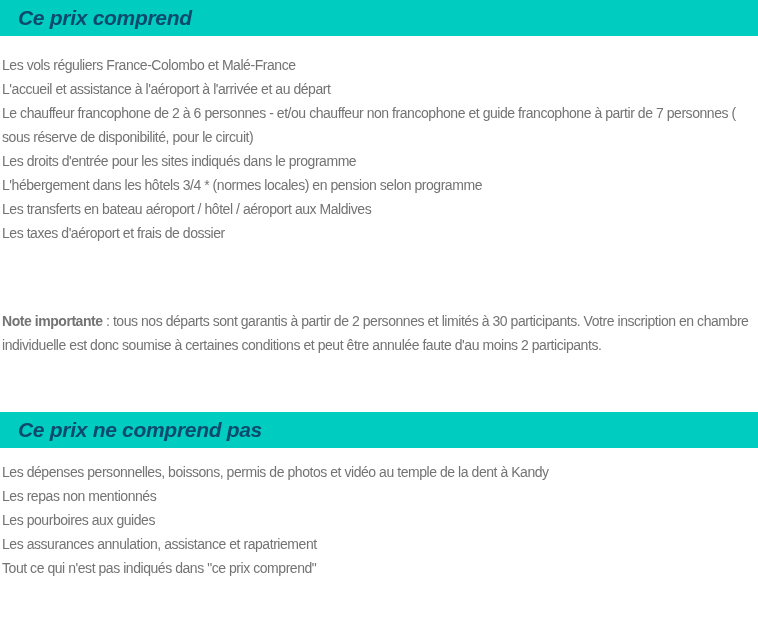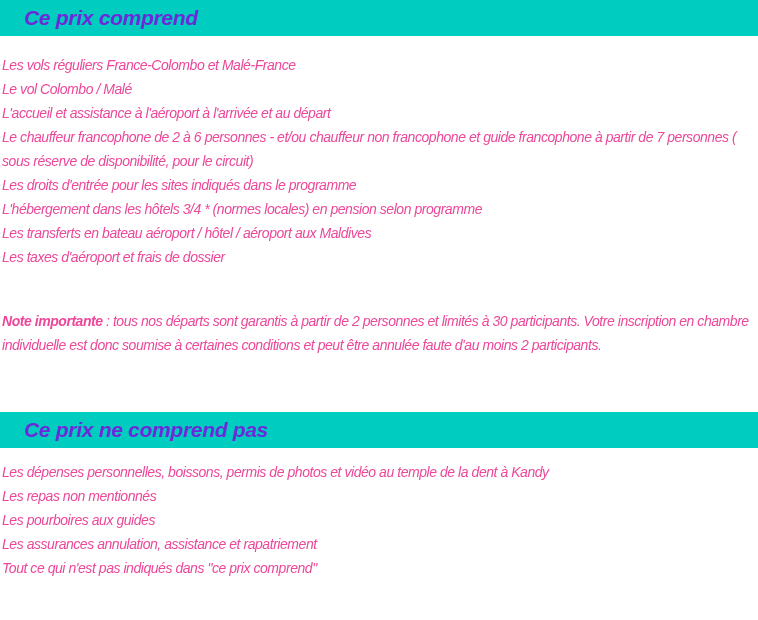--- a/index.html
+++ b/index.html
@@ -20,56 +20,54 @@
     width: 758px;
     height: 36px;
     background: #01ccc0;
     display: flex;
     align-items: center;
   }
   .bar-1 { top: 0; }
   .bar-2 { top: 412px; }
   .bar h2 {
     margin: 0;
-    padding-left: 24px;
-    color: #6d28d9;
+    padding-left: 18px;
+    color: #0c4a6e;
     font-style: italic;
     font-weight: bold;
     font-size: 21px;
     letter-spacing: -0.3px;
     white-space: nowrap;
   }
   .textblock {
     position: absolute;
     left: 0;
     width: 754px;
     padding: 0 2px;
     box-sizing: content-box;
-    color: #ec4899;
-    font-style: italic;
+    color: #737373;
     font-size: 14px;
     letter-spacing: -0.45px;
     line-height: 24px;
   }
   .list-1 { top: 53px; }
   .note   { top: 309px; }
   .list-2 { top: 460px; }
   .textblock p { margin: 0; }
   .note b { font-weight: bold; text-align: center; }
 </style>
 </head>
 <body>
 
 <div class="bar bar-1">
   <h2>Ce prix comprend</h2>
 </div>
 
 <div class="textblock list-1">
   <p>Les vols réguliers France-Colombo et Malé-France</p>
-  <p>Le vol Colombo / Malé</p>
   <p>L'accueil et assistance à l'aéroport à l'arrivée et au départ</p>
   <p>Le chauffeur francophone de 2 à 6 personnes - et/ou chauffeur non francophone et guide francophone à partir de 7 personnes ( sous réserve de disponibilité, pour le circuit)</p>
   <p>Les droits d'entrée pour les sites indiqués dans le programme</p>
   <p>L'hébergement dans les hôtels 3/4 * (normes locales) en pension selon programme</p>
   <p>Les transferts en bateau aéroport / hôtel / aéroport aux Maldives</p>
   <p>Les taxes d'aéroport et frais de dossier</p>
 </div>
 
 <div class="textblock note">
   <p><b>Note importante</b><span> : tous nos départs sont garantis à partir de 2 personnes et limités à 30 participants. Votre inscription en chambre individuelle est donc soumise à certaines conditions et peut être annulée faute d'au moins 2 participants.</span></p>

